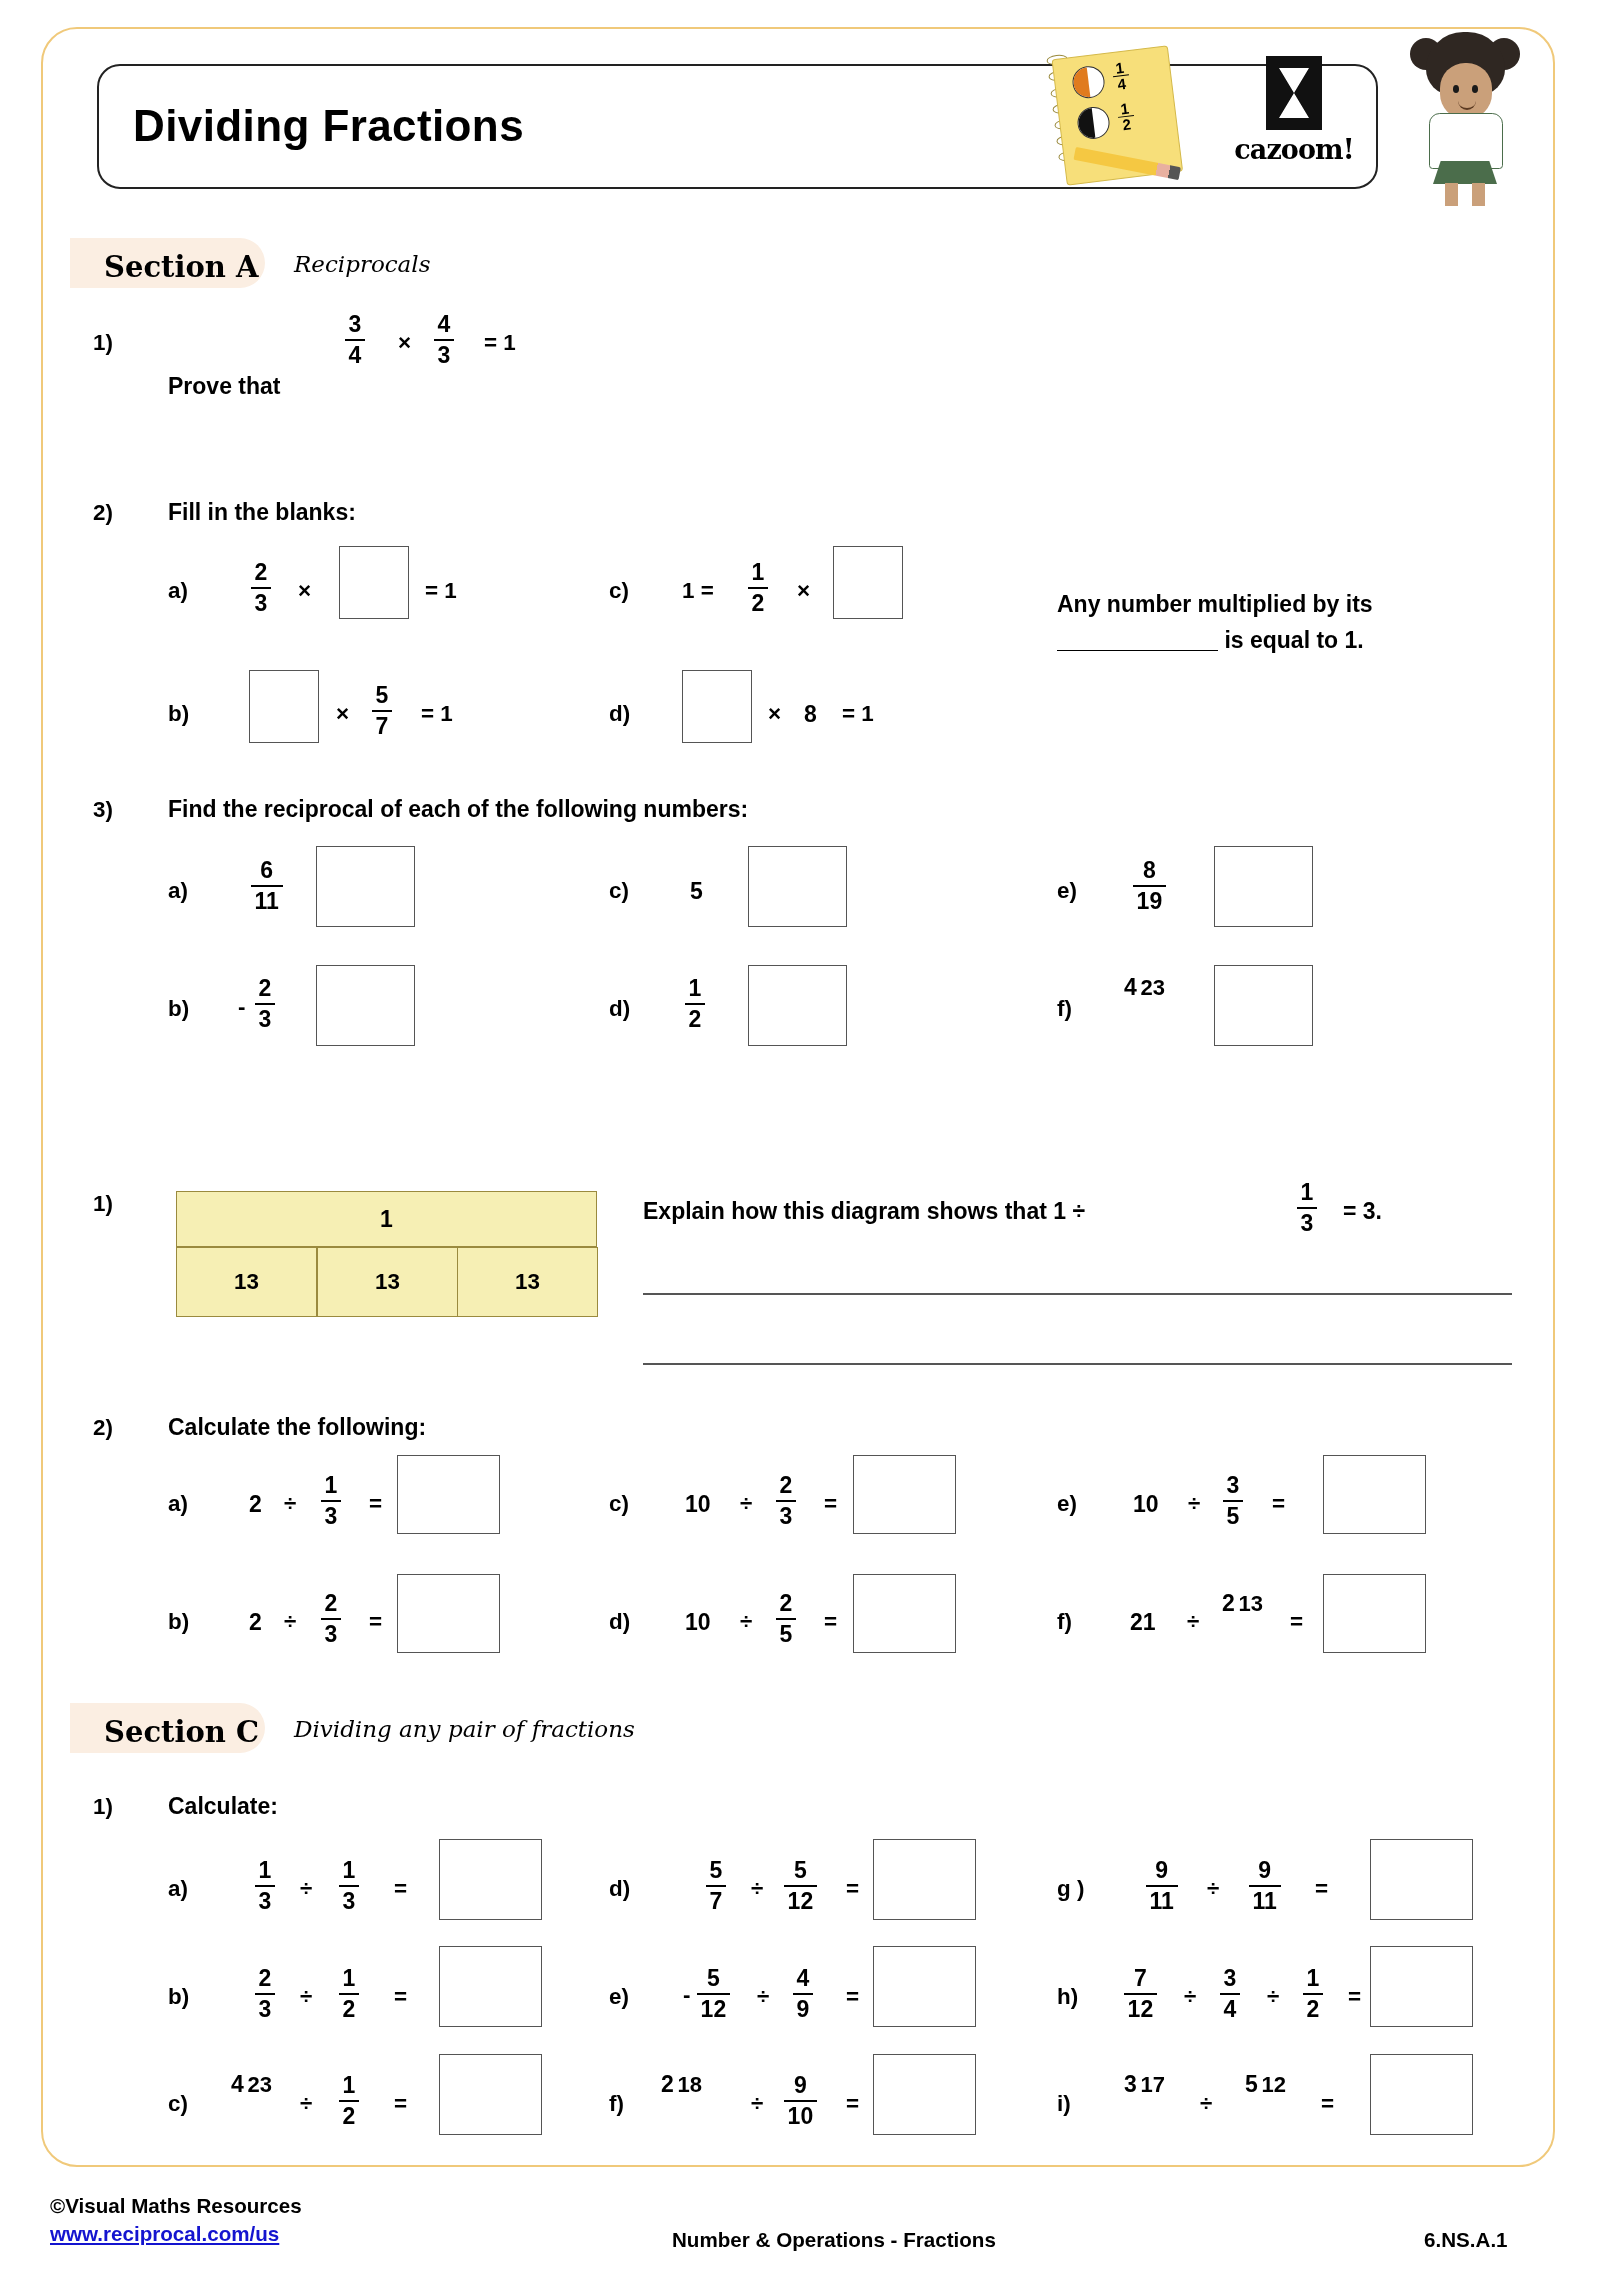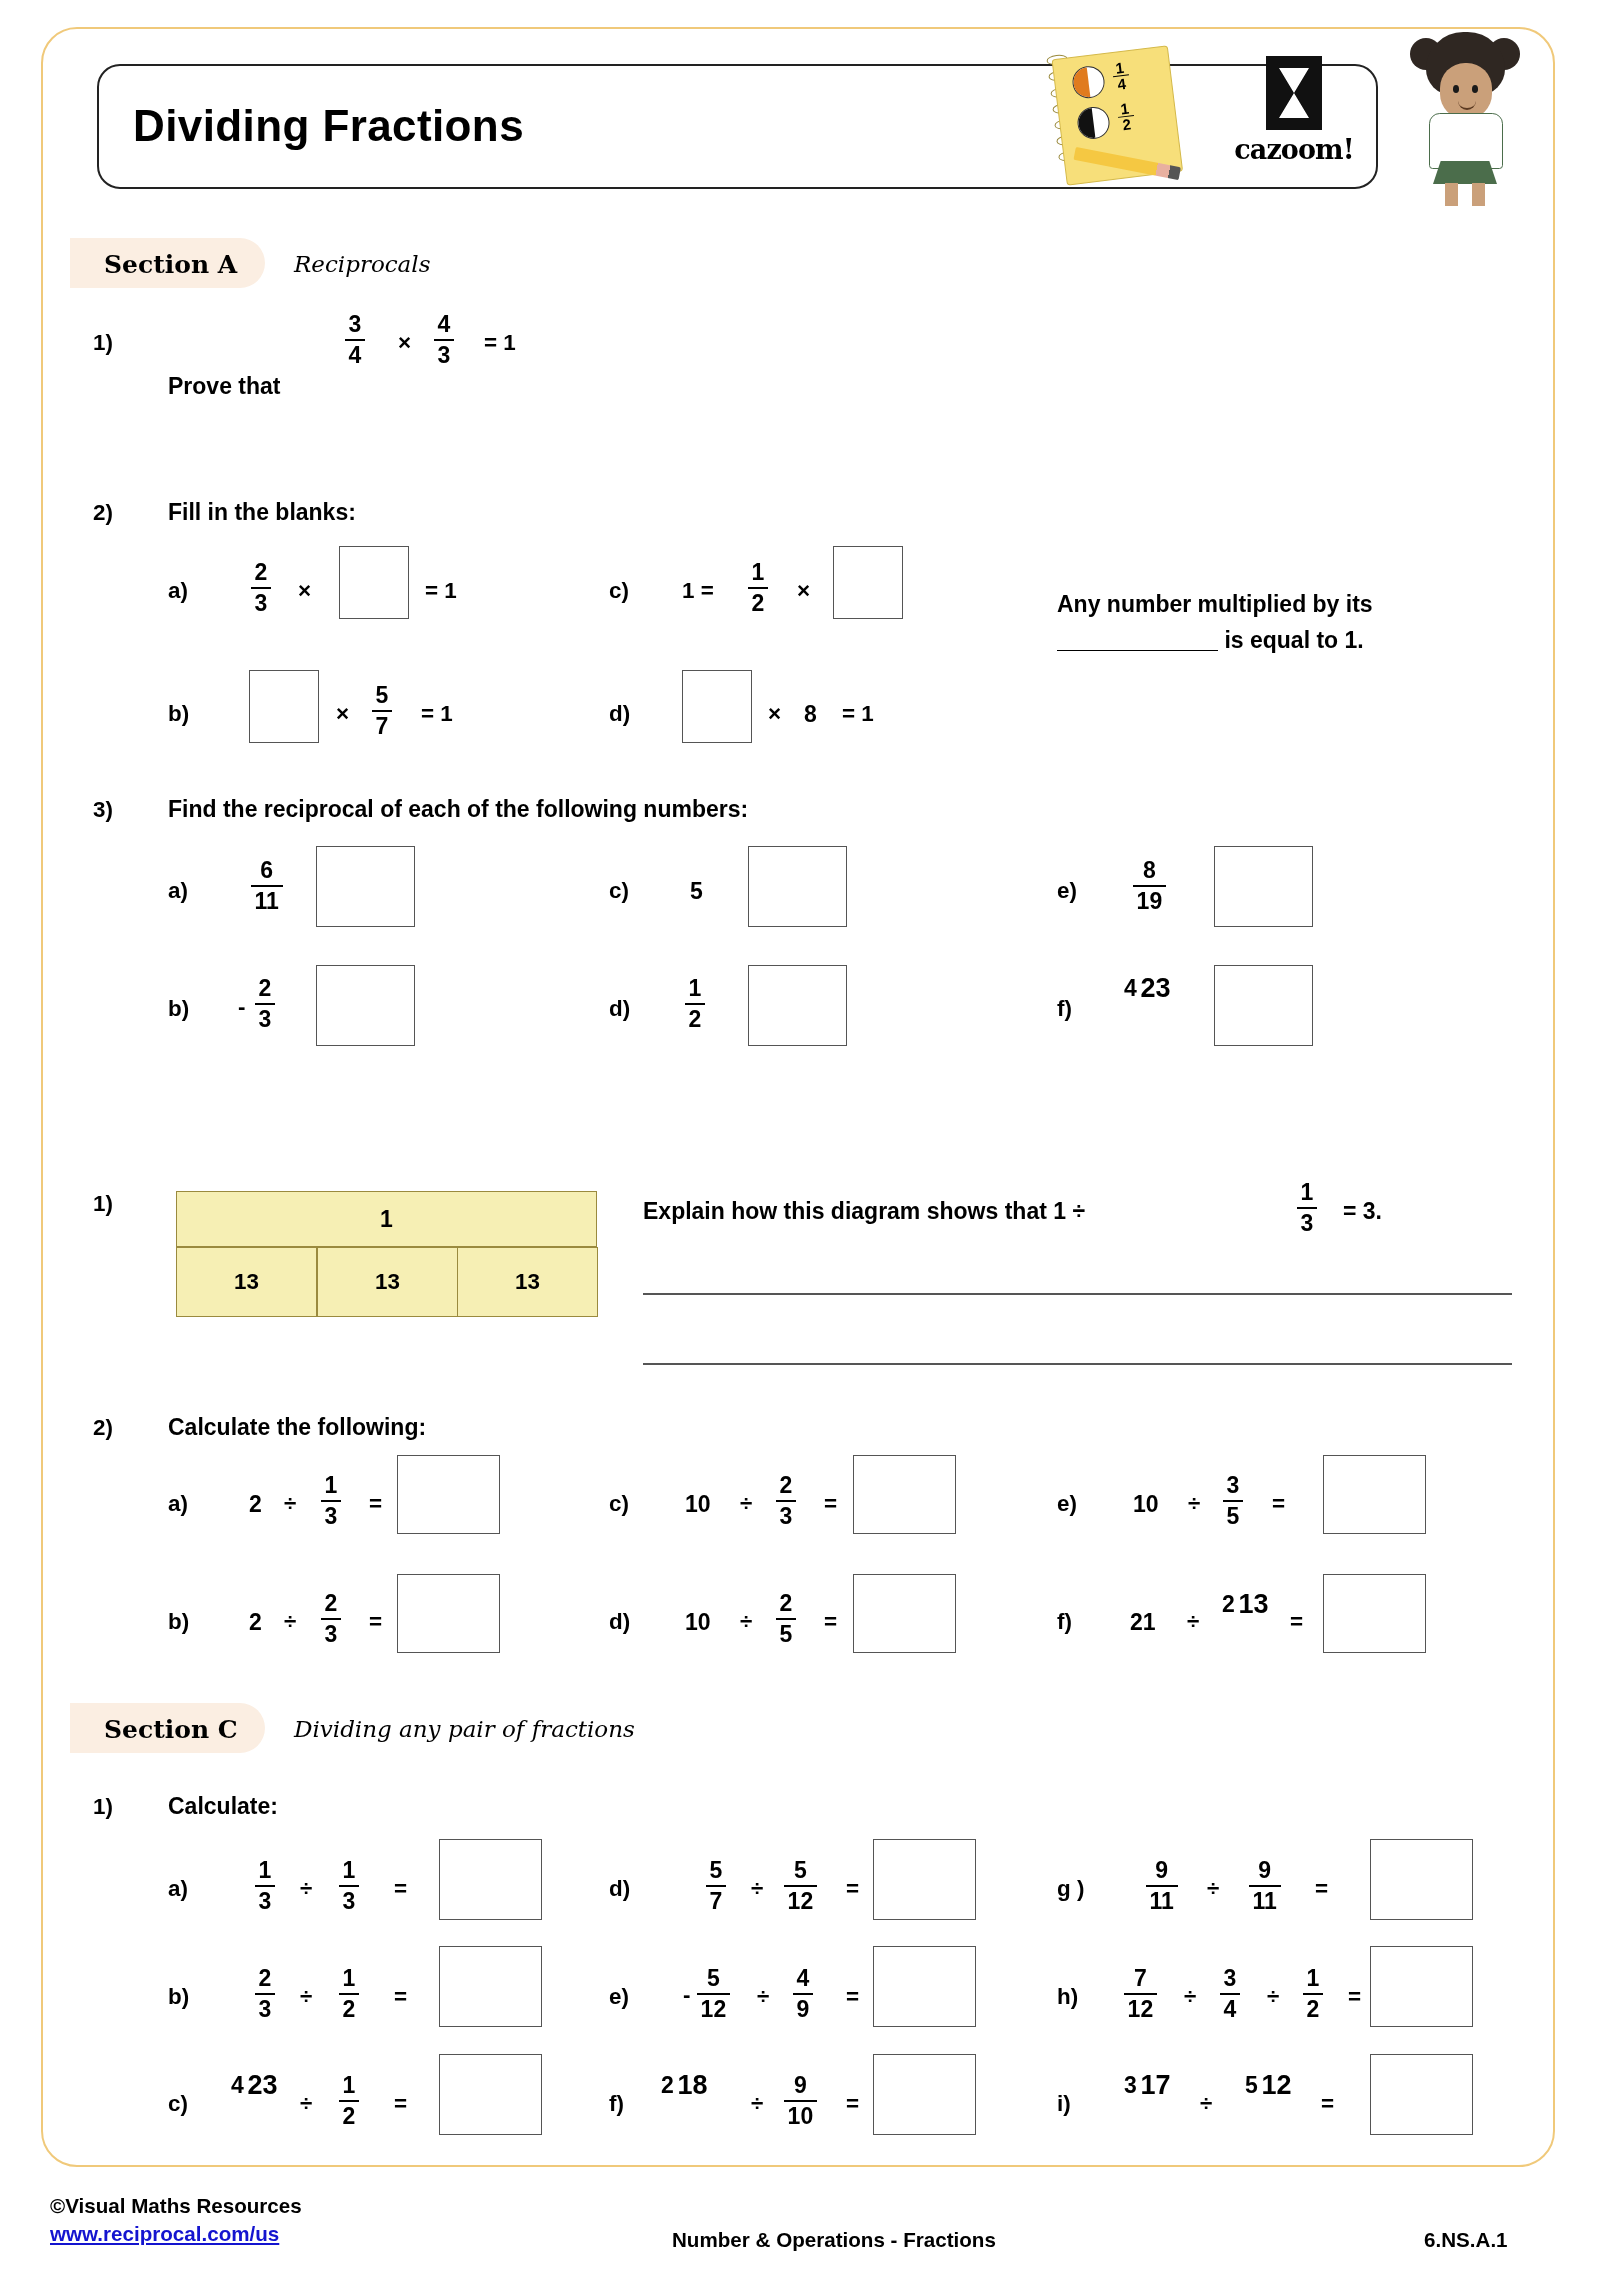--- a/index.html
+++ b/index.html
@@ -201,21 +201,21 @@
     left: 0; top: 0;
     width: 195px; height: 50px;
     background: #fbeee2;
     border-radius: 0 25px 25px 0;
   }
   .section-head .label {
     position: absolute;
     left: 34px; top: 11.6px;
     font-family: "DejaVu Serif", serif;
     font-weight: bold;
-    font-size: 25px;
+    font-size: 29px;
   }
   .section-head .desc {
     position: absolute;
     left: 224px; top: 12.5px;
     font-family: "DejaVu Serif", serif;
     font-style: italic;
     font-size: 23px;
   }
 
   
@@ -255,21 +255,21 @@
   .frac .bar { display:block; height:2.7px; background:#000; margin: 1.8px 0; }
   .frac .d { display:block; padding: 0 3.6px; }
   .mixed {
     position: absolute;
     font-weight: bold;
     font-size: 23px;
     display: flex;
     align-items: center;
   }
   .mixed .whole { font-size: 23px; margin-right: 3.6px; }
-  .mixed .fr { text-align:center; line-height:1.08; font-size:27px;}
+  .mixed .fr { text-align:center; line-height:1.08; font-size:22px;}
   .mixed .fr .bar{height:2.7px;background:#000;margin:1.8px 0;}
   .answer-box {
     position: absolute;
     border: 1.8px solid #555;
     background: #fff;
     box-sizing: border-box;
   }
   .rule-line {
     position: absolute;
     height: 1.8px;

